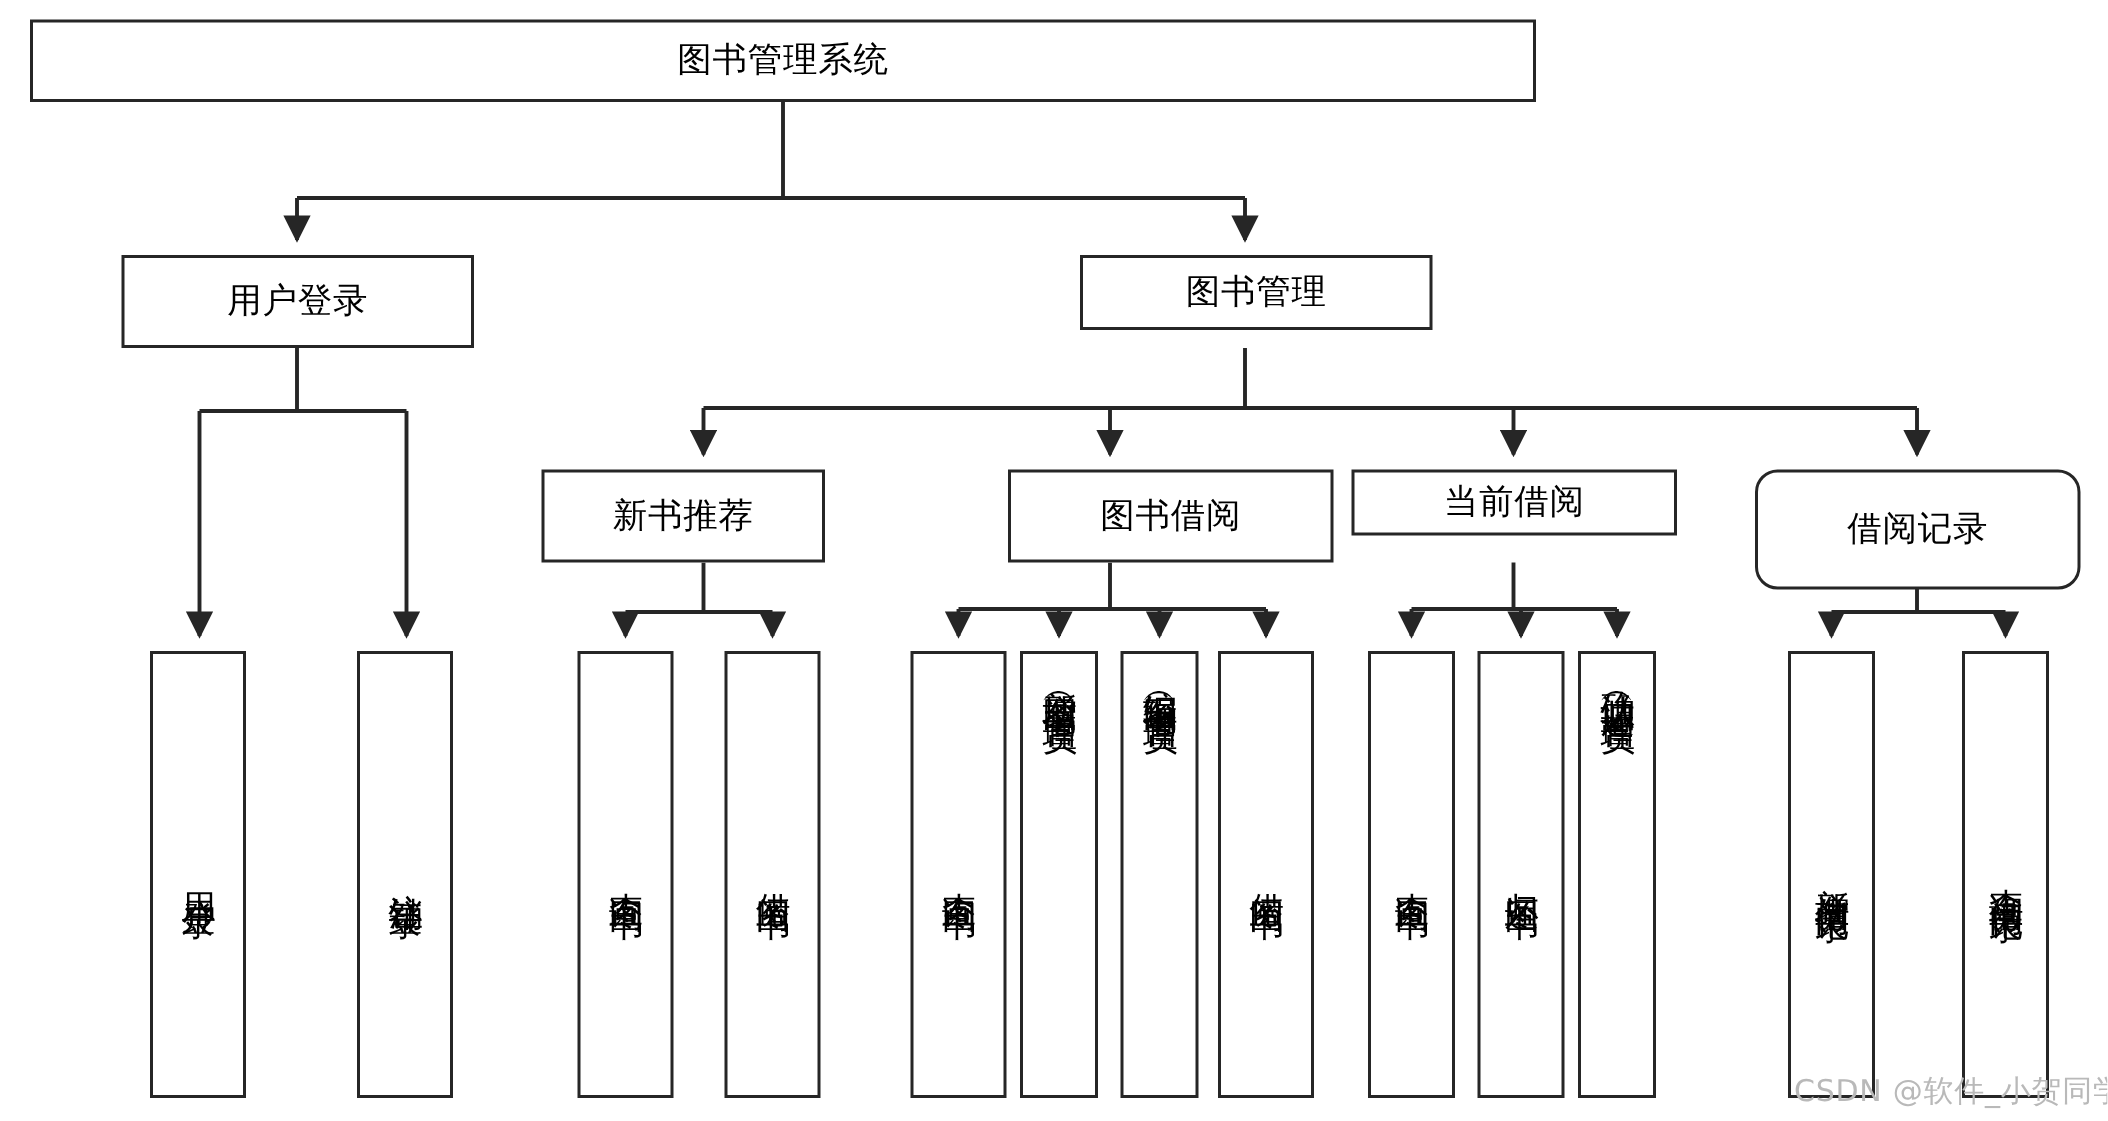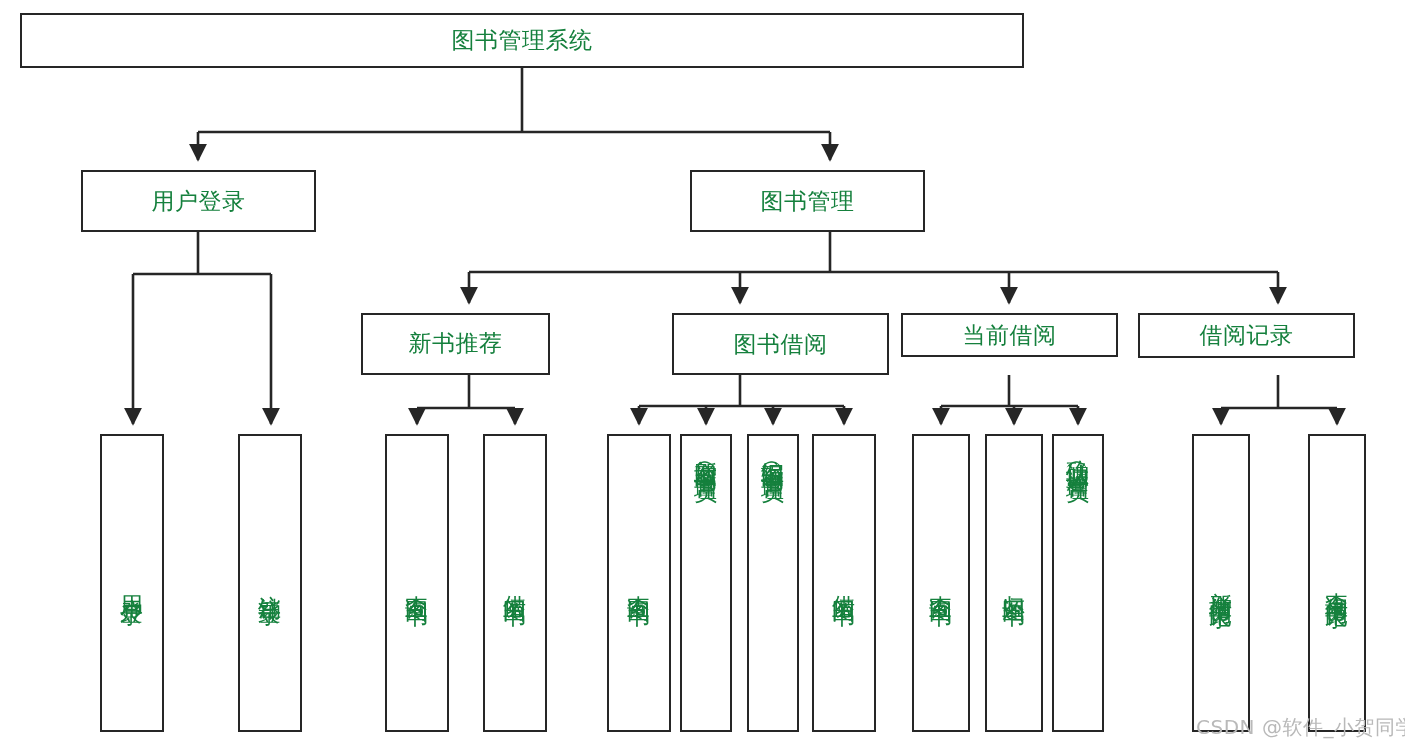--- a/index.html
+++ b/index.html
@@ -31,21 +31,21 @@
     position: absolute;
     box-sizing: border-box;
     background: #ffffff;
     border: 2px solid #262626;
     display: flex;
     align-items: center;
     justify-content: center;
     z-index: 2;
   }
   .node .lbl {
-    color: #15803d;
+    color: #000000;
     font-size: 23px;
     line-height: 1.25;
     white-space: nowrap;
     letter-spacing: 0.5px;
     text-align: right;
   }
   
   .node.vert {
     align-items: flex-start;
     justify-content: center;
@@ -130,34 +130,34 @@
     </g>
   </svg>
 
   <div class="node" id="node-root" style="left: 20px; top: 13px; width: 1004px; height: 55px;">
     <span class="lbl">图书管理系统</span>
   </div>
 
   <div class="node" id="node-l2-0" style="left: 81px; top: 170px; width: 235px; height: 62px;">
     <span class="lbl">用户登录</span>
   </div>
-  <div class="node" id="node-l2-1" style="left: 690px; top: 170px; width: 235px; height: 62px;">
+  <div class="node" id="node-l2-1" style="left: 720px; top: 170px; width: 235px; height: 50px;">
     <span class="lbl">图书管理</span>
   </div>
 
   <div class="node" id="node-l3-0" style="left: 361px; top: 313px; width: 189px; height: 62px; font-family: Liberation Serif, serif;">
     <span class="lbl">新书推荐</span>
   </div>
   <div class="node" id="node-l3-1" style="left: 632px; top: 313px; width: 217px; height: 62px; margin-left: 40px;">
     <span class="lbl">图书借阅</span>
   </div>
   <div class="node" id="node-l3-2" style="left: 901px; top: 313px; width: 217px; height: 44px;">
     <span class="lbl">当前借阅</span>
   </div>
-  <div class="node" id="node-l3-3" style="left: 1138px; top: 313px; width: 217px; height: 45px;">
+  <div class="node" id="node-l3-3" style="left: 1170px; top: 313px; width: 217px; height: 80px; border-radius: 15px;">
     <span class="lbl">借阅记录</span>
   </div>
 
   <div class="node vert midtext" id="leaf-0" style="left: 100px; top: 434px; width: 64px; height: 298px;">
     <span class="lbl">用户登录</span>
   </div>
   <div class="node vert midtext" id="leaf-1" style="left: 238px; top: 434px; width: 64px; height: 298px;">
     <span class="lbl">注销登录</span>
   </div>
   <div class="node vert midtext" id="leaf-2" style="left: 385px; top: 434px; width: 64px; height: 298px;">

